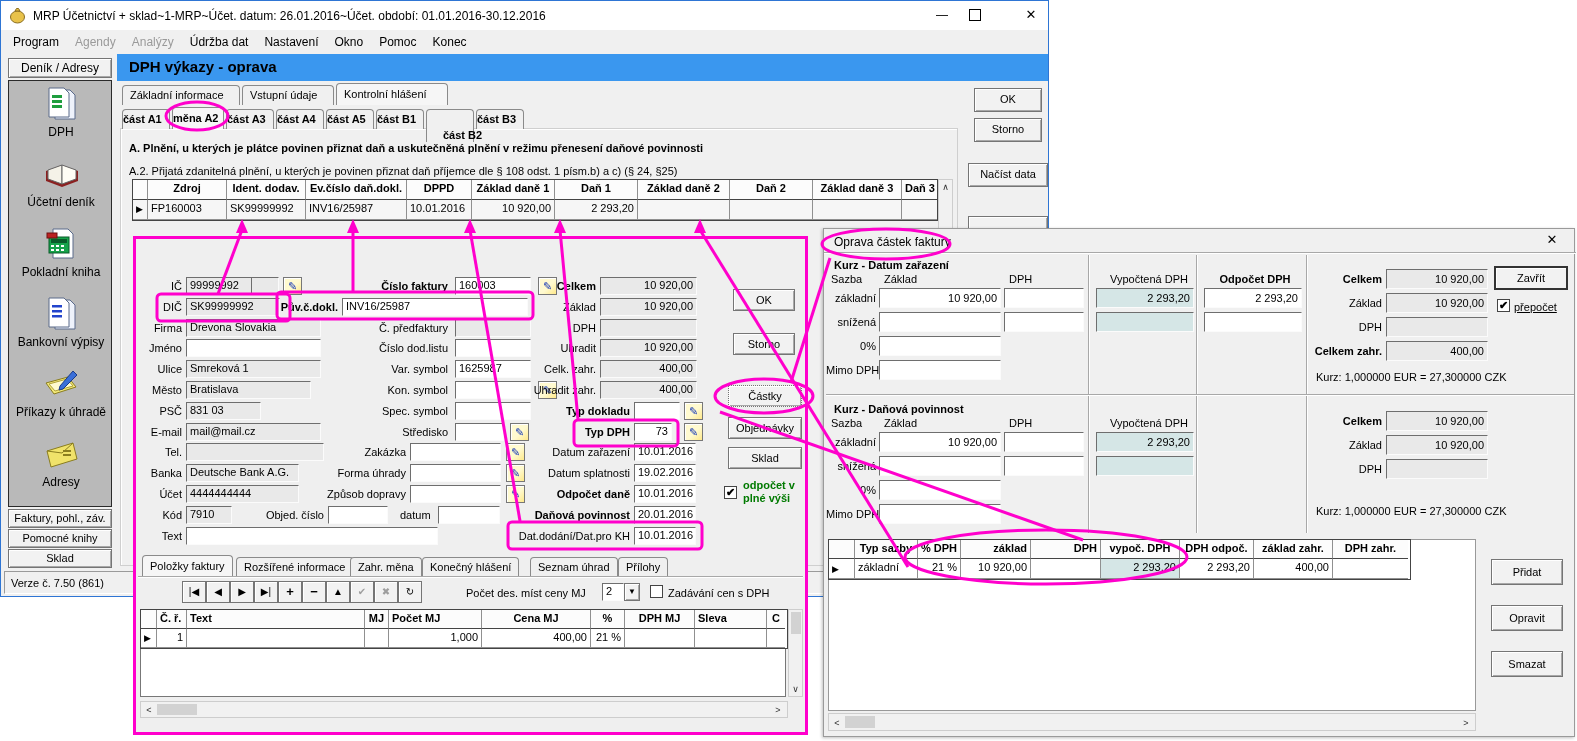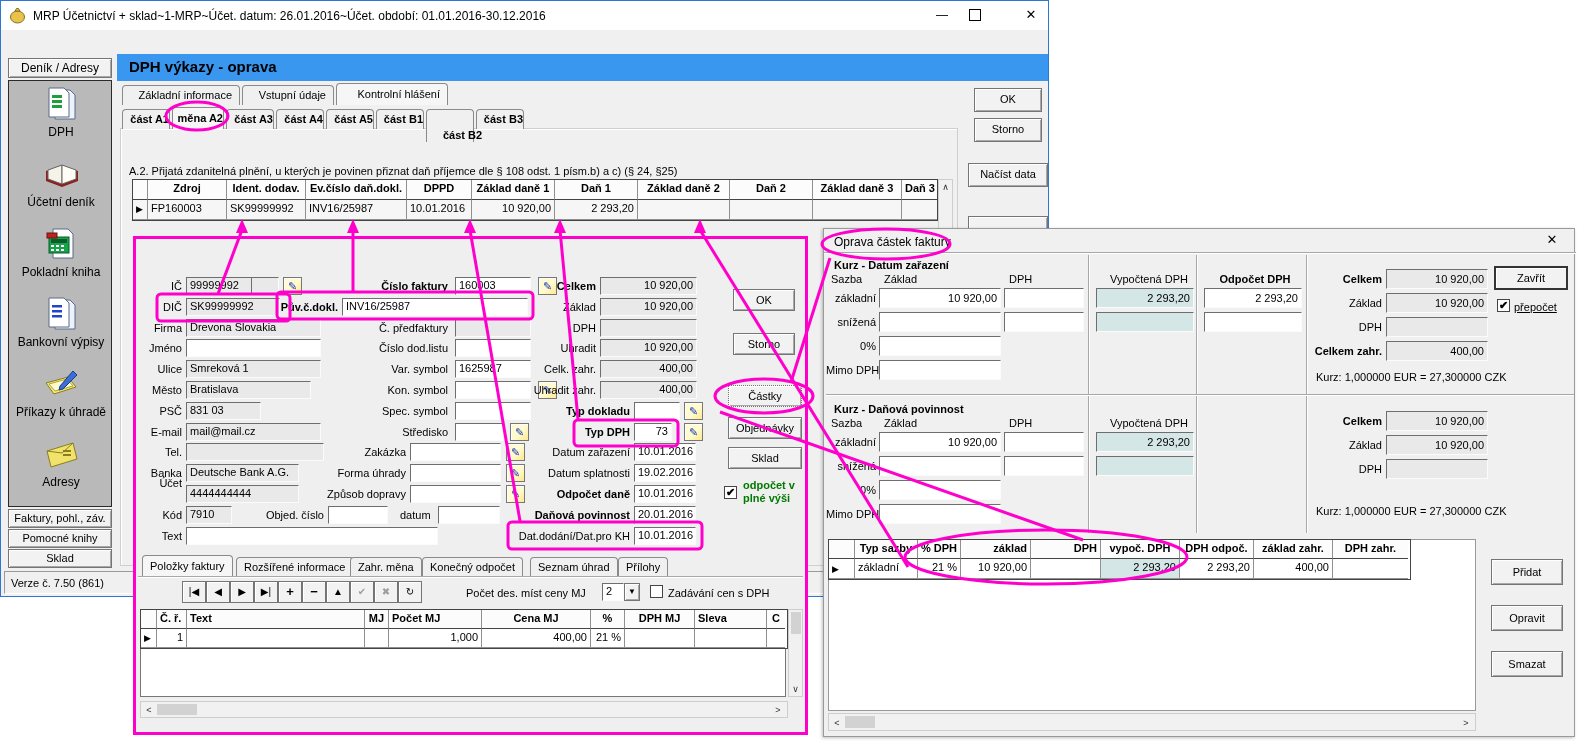--- a/index.html
+++ b/index.html
@@ -8,21 +8,21 @@
   .abs{position:absolute}
   .lbl{position:absolute;font-size:11px;white-space:nowrap;height:16px;line-height:16px;color:#000}
   .r{text-align:right}
   .b{font-weight:bold}
   .fld{position:absolute;height:18px;line-height:15px;font-size:11px;padding:0 3px;background:#fff;
        border:1px solid;border-color:#6e6e6e #fbfbfb #fbfbfb #6e6e6e;overflow:hidden;white-space:nowrap}
   .gy{background:#e9e9e9}
   .teal{background:#d5e6e6}
   .btn{position:absolute;font-size:11px;text-align:center;background:#f2f2f2;border:1px solid #757575;
        box-shadow:inset 1px 1px 0 #fff,inset -1px -1px 0 #a8a8a8;line-height:21px;overflow:hidden;color:#000}
-  .tab{position:absolute;height:20px;line-height:19px;font-size:11px;text-align:right;background:#f0f0f0;
+  .tab{position:absolute;height:20px;line-height:19px;font-size:11px;text-align:left;background:#f0f0f0;
        border:1px solid #8a8a8a;border-bottom:none;border-radius:4px 4px 0 0;padding:0 7px;white-space:nowrap}
   .tab.on{background:#f6f6f6;z-index:3}
   .ttl{position:absolute;left:0;top:0;right:0;height:26px;background:#3a97ef;color:#fff;font-weight:bold;
        font-size:15px;line-height:26px;padding-left:12px}
   .grid{position:absolute;font-size:11px;border:1px solid #444;background:#fff}
   .grow{display:flex;height:20px}
   .gc{flex:none;border-right:1px solid #909090;border-bottom:1px solid #909090;padding:2px 3px 0;overflow:hidden;white-space:nowrap}
   .ghead .gc{font-weight:bold;background:#fcfcfc;text-align:center;border-bottom:1px solid #444}
   .sb{position:absolute;background:#f1f1f1;border:1px solid #cdcdcd;font-size:9px;color:#333}
   .sbt{position:absolute;background:#d2d2d2}
@@ -49,20 +49,23 @@
       <svg class="abs" style="left:8px;top:6px" width="17" height="17" viewBox="0 0 17 17">
         <ellipse cx="8.5" cy="10" rx="7" ry="6" fill="#e8c24a" stroke="#8a6d1f"></ellipse>
         <path d="M6 4 L11 4 L9.5 1.5 L7.5 1.5 Z" fill="#e8c24a" stroke="#8a6d1f"></path>
       </svg>
       <div class="lbl" style="left:32px;top:7px;font-size:12px">MRP Účetnictví + sklad~1-MRP~Účet. datum: 26.01.2016~Účet. období: 01.01.2016-30.12.2016</div>
       <div class="abs" style="left:925px;top:3px;width:32px;height:22px;text-align:center;font-size:12px;line-height:22px">—</div>
       <div class="abs" style="left:968px;top:8px;width:12px;height:12px;border:1px solid #000"></div>
       <div class="abs" style="left:1014px;top:3px;width:32px;height:22px;text-align:center;font-size:13px;line-height:22px">✕</div>
     </div>
 
+    <div class="abs" style="left:4px;top:30px;width:1040px;height:22px;background:#f0f0f0">
+      <span class="mi">Program</span><span class="mi" style="color:#9a9a9a">Agendy</span><span class="mi" style="color:#9a9a9a">Analýzy</span><span class="mi">Údržba dat</span><span class="mi">Nastavení</span><span class="mi">Okno</span><span class="mi">Pomoc</span><span class="mi">Konec</span>
+    </div>
 
     <div class="btn" style="left:7px;top:57px;width:104px;height:20px;line-height:18px;font-size:12px">Deník / Adresy</div>
     <div class="abs" style="left:7px;top:79px;width:104px;height:427px;background:#b9b9b9;border:1px solid #2a2a2a">
 
       <svg class="abs" style="left:36px;top:6px" width="34" height="36" viewBox="0 0 34 36">
         <path d="M10 3 h15 l5 5 v24 h-20 z" fill="#eef2fb" stroke="#5a6a8a"></path>
         <path d="M4 1 h15 l5 5 v24 h-20 z" fill="#fff" stroke="#5a6a8a"></path>
         <rect x="7" y="8" width="10" height="3" fill="#1f9e3e"></rect>
           <rect x="7" y="13" width="10" height="3" fill="#1f9e3e"></rect>
           <rect x="7" y="18" width="10" height="3" fill="#1f9e3e"></rect>
@@ -133,20 +136,21 @@
 
     <div class="tab" style="left:121px;top:108px;width:48px;padding:0;font-weight:bold">část A1</div>
     <div class="tab on" style="left:171px;top:106px;width:52px;height:22px;line-height:21px;padding:0;font-weight:bold">měna A2</div>
     <div class="tab" style="left:225px;top:108px;width:48px;padding:0;font-weight:bold">část A3</div>
     <div class="tab" style="left:275px;top:108px;width:48px;padding:0;font-weight:bold">část A4</div>
     <div class="tab" style="left:325px;top:108px;width:48px;padding:0;font-weight:bold">část A5</div>
     <div class="tab" style="left:375px;top:108px;width:48px;padding:0;font-weight:bold">část B1</div>
     <div class="tab" style="left:425px;top:108px;width:48px;padding:16px;font-weight:bold">část B2</div>
     <div class="tab" style="left:475px;top:108px;width:48px;padding:0;font-weight:bold">část B3</div>
 
+    <div class="lbl b" style="left:128px;top:139px">A. Plnění, u kterých je plátce povinen přiznat daň a uskutečněná plnění v režimu přenesení daňové povinnosti</div>
     <div class="lbl" style="left:128px;top:162px">A.2. Přijatá zdanitelná plnění, u kterých je povinen přiznat daň příjemce dle § 108 odst. 1 písm.b) a c) (§ 24, §25)</div>
 
     <div class="grid" style="left:131px;top:178px;width:806px">
       <div class="grow ghead">
         <div class="gc" style="width:15px"></div>
         <div class="gc" style="width:79px">Zdroj</div>
         <div class="gc" style="width:79px">Ident. dodav.</div>
         <div class="gc" style="width:101px">Ev.číslo daň.dokl.</div>
         <div class="gc" style="width:65px">DPPD</div>
         <div class="gc" style="width:83px">Základ daně 1</div>
@@ -185,21 +189,21 @@
     <div class="lbl r" style="left:2px;top:39px;width:44px">IČ</div>
     <div class="lbl r" style="left:2px;top:60px;width:44px">DIČ</div>
     <div class="lbl r" style="left:2px;top:81px;width:44px">Firma</div>
     <div class="lbl r" style="left:2px;top:101px;width:44px">Jméno</div>
     <div class="lbl r" style="left:2px;top:122px;width:44px">Ulice</div>
     <div class="lbl r" style="left:2px;top:143px;width:44px">Město</div>
     <div class="lbl r" style="left:2px;top:164px;width:44px">PSČ</div>
     <div class="lbl r" style="left:2px;top:185px;width:44px">E-mail</div>
     <div class="lbl r" style="left:2px;top:205px;width:44px">Tel.</div>
     <div class="lbl r" style="left:2px;top:226px;width:44px">Banka</div>
-    <div class="lbl r" style="left:2px;top:236px;width:44px">Účet</div>
+    <div class="lbl r" style="left:2px;top:247px;width:44px">Účet</div>
     <div class="lbl r" style="left:2px;top:268px;width:44px">Kód</div>
     <div class="lbl r" style="left:2px;top:289px;width:44px">Text</div>
 
     <div class="fld gy" style="left:50px;top:38px;width:66px">99999992</div>
     <div class="fld gy" style="left:115px;top:38px;width:28px"></div>
     <div class="ico" style="left:147px;top:38px"><span>✎</span></div>
     <div class="fld gy" style="left:50px;top:59px;width:94px">SK99999992</div>
     <div class="fld gy" style="left:50px;top:80px;width:135px">Drevona Slovakia</div>
     <div class="fld" style="left:50px;top:100px;width:135px"></div>
     <div class="fld gy" style="left:50px;top:121px;width:135px">Smreková 1</div>
@@ -278,21 +282,21 @@
     <div class="btn" style="left:597px;top:94px;width:62px;height:22px">Storno</div>
     <div class="btn" style="left:592px;top:146px;width:74px;height:22px;border-style:dotted">Částky</div>
     <div class="btn" style="left:592px;top:178px;width:74px;height:22px">Objednávky</div>
     <div class="btn" style="left:592px;top:208px;width:74px;height:22px">Sklad</div>
     <div class="ck" style="left:588px;top:247px"><span>✔</span></div>
     <div class="lbl b" style="left:607px;top:240px;width:52px;white-space:normal;line-height:13px;height:42px;color:#007a00">odpočet v plné výši</div>
 
     <div class="tab on" style="left:6px;top:316px;height:21px;line-height:20px">Položky faktury</div>
     <div class="tab" style="left:100px;top:318px">Rozšířené informace</div>
     <div class="tab" style="left:214px;top:318px">Zahr. měna</div>
-    <div class="tab" style="left:286px;top:318px">Konečný odpočet</div>
+    <div class="tab" style="left:286px;top:318px">Konečný hlášení</div>
     <div class="tab" style="left:394px;top:318px">Seznam úhrad</div>
     <div class="tab" style="left:482px;top:318px">Přílohy</div>
     <div class="hline" style="left:2px;top:337px;width:665px"></div>
 
     <div class="abs" style="left:46px;top:342px;display:flex">
       <div class="navb">|◀</div>
       <div class="navb">◀</div>
       <div class="navb">▶</div>
       <div class="navb">▶|</div>
       <div class="navb" style="font-weight:bold;font-size:13px">+</div>

